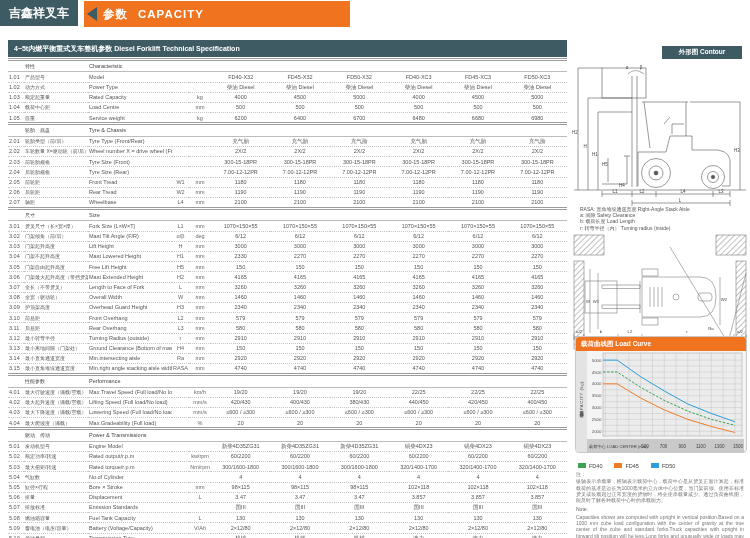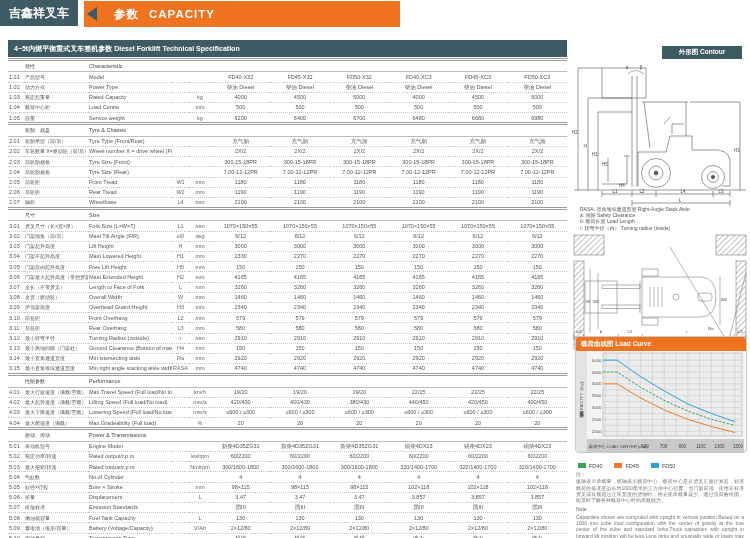--- a/index.html
+++ b/index.html
@@ -1,22 +1,22 @@
 <!DOCTYPE html>
 <html><head>
 <meta charset="utf-8">
 <style>
   html,body{margin:0;padding:0;background:#fff;}
   .page{position:relative;width:750px;height:538px;background:#fff;overflow:hidden;
         font-family:"Liberation Sans",sans-serif;color:#555;}
   
   .brand-box{position:absolute;left:0;top:1;width:78px;height:26px;background:#3e5b64;
              color:#fff;font-weight:bold;font-size:12px;display:flex;align-items:center;justify-content:center;}
-  .orange-bar{position:absolute;left:84px;top:1px;width:316px;height:26px;background:#f0731f;
-              color:#fff;font-weight:bold;font-size:11.5px;display:flex;align-items:center;padding-left:30px;box-sizing:border-box;letter-spacing:1px;}
+  .orange-bar{position:absolute;left:84px;top:1px;width:266px;height:26px;background:#f0731f;
+              color:#fff;font-weight:bold;font-size:11.5px;display:flex;align-items:center;padding-left:19px;box-sizing:border-box;letter-spacing:1px;}
   .notch{position:absolute;left:87px;top:7px;width:0;height:0;border-top:7px solid transparent;
          border-bottom:7px solid transparent;border-right:10px solid #3e5b64;}
   
   .tbl-wrap{position:absolute;left:8px;top:40px;width:559px;}
   .tbl-title{background:#3e5b64;color:#fff;font-size:7px;font-weight:bold;padding:3.5px 6px;}
   table{width:100%;border-collapse:collapse;table-layout:fixed;margin-top:1px;}
   td{font-size:5.5px;line-height:6.4px;padding:1.4px 1px;white-space:nowrap;overflow:hidden;
      border-bottom:1px dotted #c6c6c6;color:#555;}
   td.c-cn{font-size:5px;}
   td.c-sym,td.c-unit{text-align:center;color:#666;}

